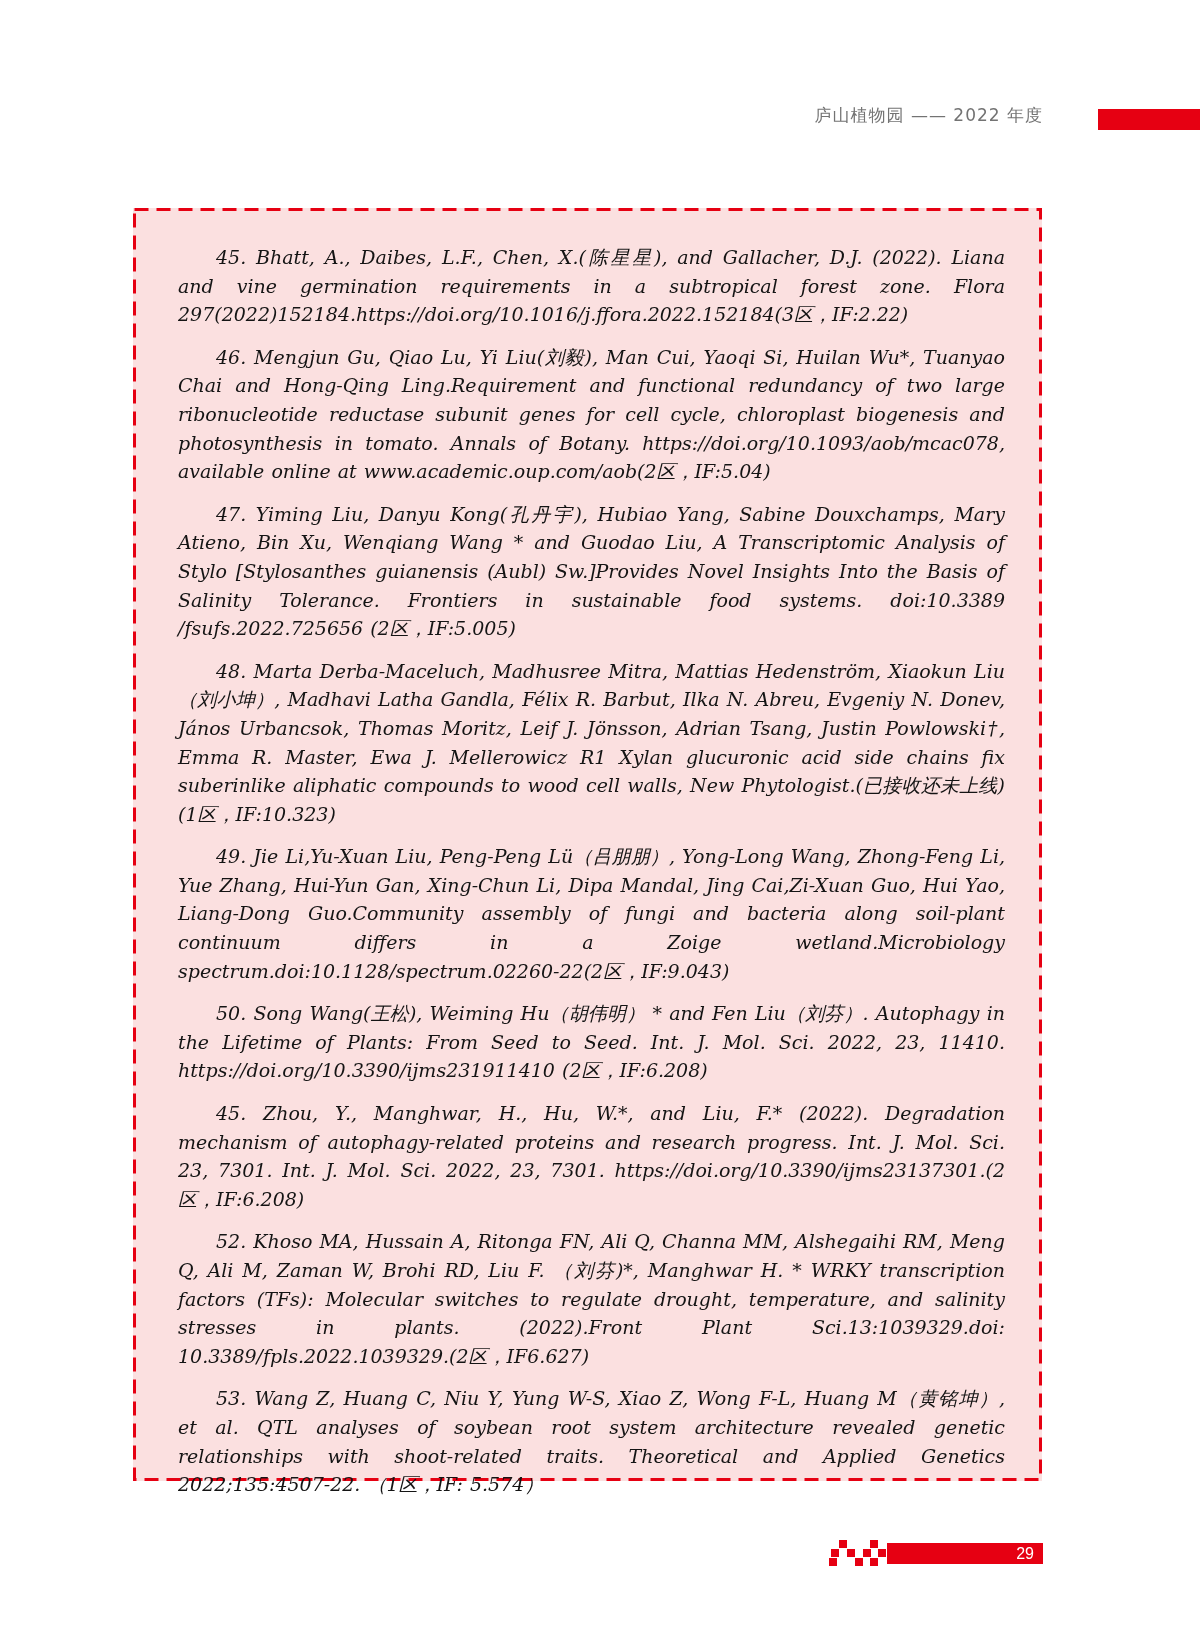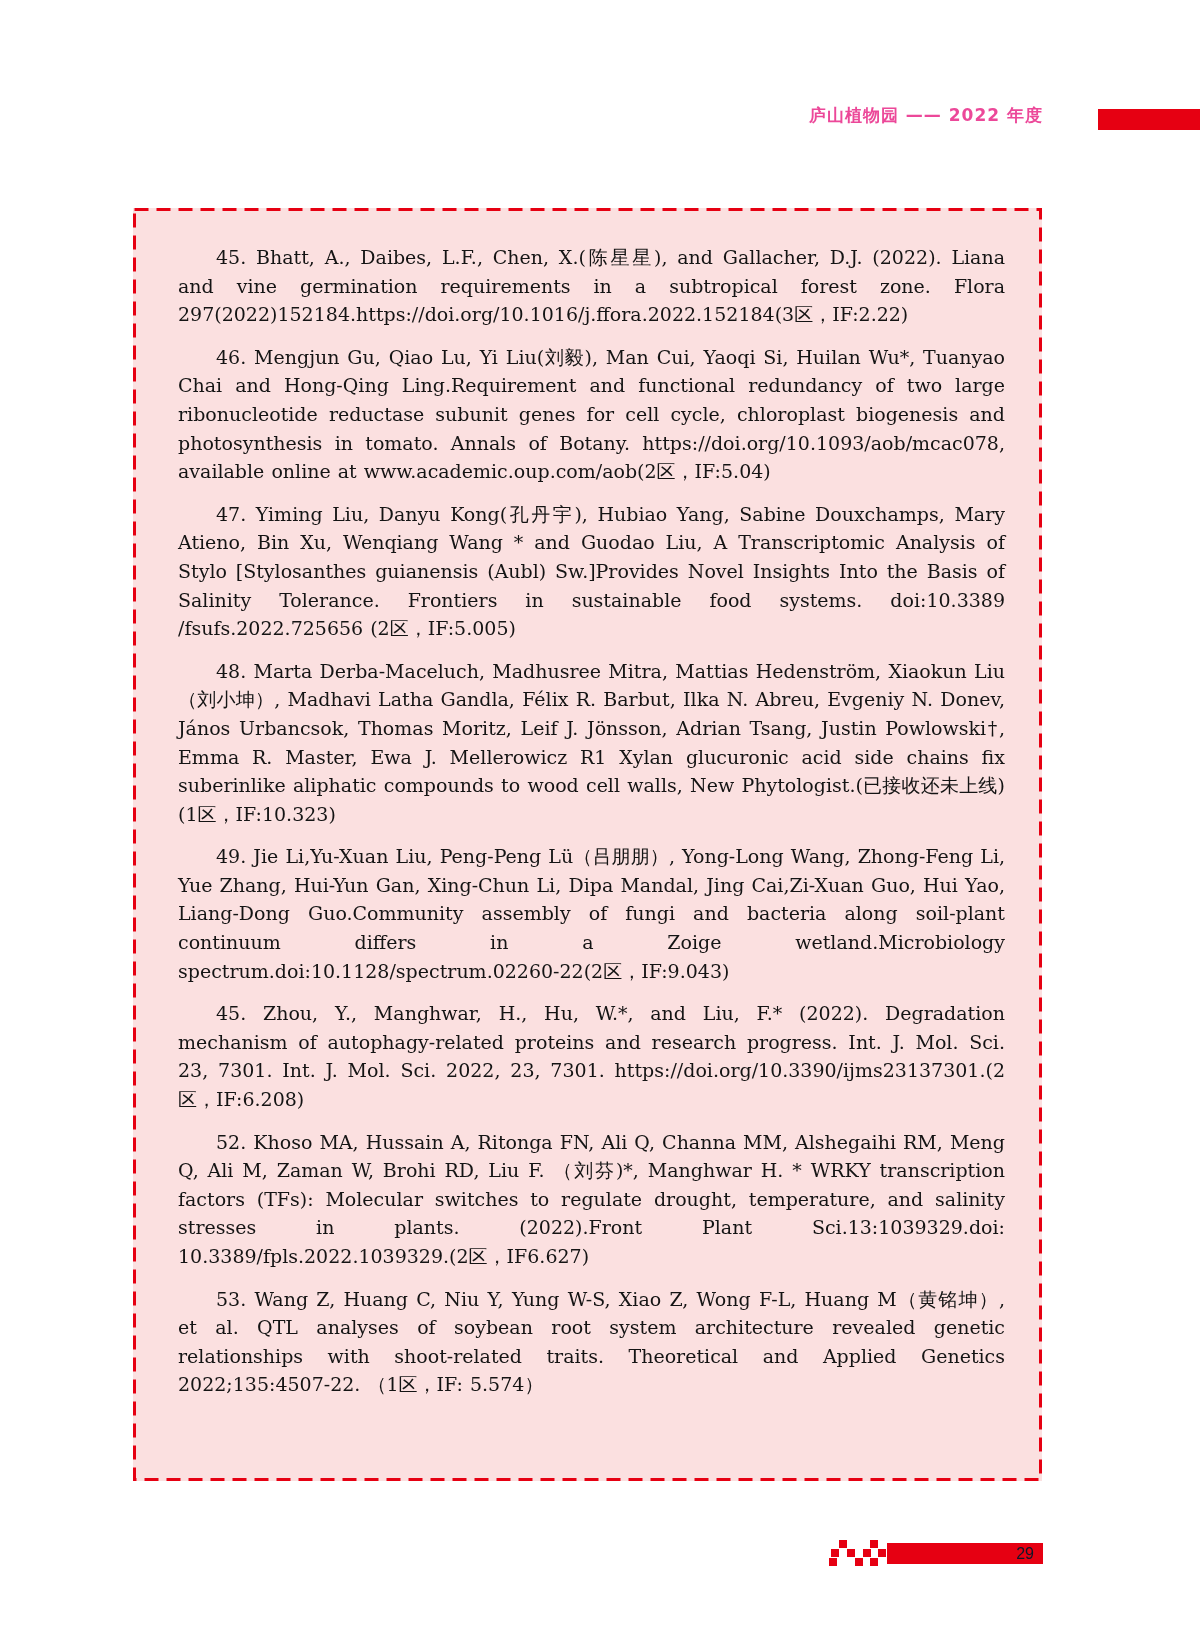--- a/index.html
+++ b/index.html
@@ -11,23 +11,23 @@
     overflow: hidden;
     font-family: "DejaVu Serif", "Liberation Serif", serif;
     color: #141414;
   }
   .header-title {
     position: absolute;
     top: 104px;
     right: 157px;
     font-family: "DejaVu Sans", "Liberation Sans", sans-serif;
     font-size: 17px;
-    font-weight: 700;
+    font-weight: 400;
     letter-spacing: 1px;
-    color: #ec4899;
+    color: #737373;
     white-space: nowrap;
   }
   .header-red-bar {
     position: absolute;
     top: 109px;
     left: 1098px;
     width: 102px;
     height: 21px;
     background: #e60012;
   }
@@ -40,20 +40,21 @@
     background: #fbe0e0;
   }
   .refs-box svg.box-border {
     position: absolute;
     left: 0; top: 0;
     pointer-events: none;
   }
   .refs-content {
     position: relative;
     padding: 35px 37px 0 45px;
+    font-style: italic;
   }
   .ref-item {
     font-size: 19px;
     line-height: 28.6px;
     text-align: justify;
     text-indent: 38px;
     margin-bottom: 14px;
     overflow-wrap: break-word;
     word-spacing: 1px;
   }
@@ -62,21 +63,21 @@
     left: 826px;
     top: 1538px;
   }
   .footer-page-bar {
     position: absolute;
     left: 887px;
     top: 1543px;
     width: 156px;
     height: 21px;
     background: #e60012;
-    color: #0f172a;
+    color: #ffffff;
     font-family: "Liberation Sans", sans-serif;
     font-size: 16px;
     line-height: 21px;
     text-align: right;
     padding-right: 9px;
   }
 </style>
 </head>
 <body>
 
@@ -87,20 +88,21 @@
   <svg class="box-border" width="909" height="1273" viewBox="0 0 909 1273">
     <rect x="1.5" y="1.5" width="906" height="1270" fill="none" stroke="#e60012" stroke-width="3" stroke-dasharray="14 8"></rect>
   </svg>
   <div class="refs-content">
 
   <p class="ref-item"><span>45. Bhatt, A., Daibes, L.F., Chen, X.(陈星星), and Gallacher, D.J. (2022). Liana and vine germination requirements in a subtropical forest zone. Flora 297(2022)152184.https://doi.org/10.1016/j.ffora.2022.152184(3区，IF:2.22)</span></p>
       <p class="ref-item"><span>46. Mengjun Gu, Qiao Lu, Yi Liu(刘毅), Man Cui, Yaoqi Si, Huilan Wu*, Tuanyao Chai and Hong-Qing Ling.Requirement and functional redundancy of two large ribonucleotide reductase subunit genes for cell cycle, chloroplast biogenesis and photosynthesis in tomato. Annals of Botany. https://doi.org/10.1093/aob/mcac078, available online at www.academic.oup.com/aob(2区，IF:5.04)</span></p>
       <p class="ref-item"><span>47. Yiming Liu, Danyu Kong(孔丹宇), Hubiao Yang, Sabine Douxchamps, Mary Atieno, Bin Xu, Wenqiang Wang * and Guodao Liu, A Transcriptomic Analysis of Stylo [Stylosanthes guianensis (Aubl) Sw.]Provides Novel Insights Into the Basis of Salinity Tolerance. Frontiers in sustainable food systems. doi:10.3389 /fsufs.2022.725656 (2区，IF:5.005)</span></p>
       <p class="ref-item"><span>48. Marta Derba-Maceluch, Madhusree Mitra, Mattias Hedenström, Xiaokun Liu（刘小坤）, Madhavi Latha Gandla, Félix R. Barbut, Ilka N. Abreu, Evgeniy N. Donev, János Urbancsok, Thomas Moritz, Leif J. Jönsson, Adrian Tsang, Justin Powlowski†, Emma R. Master, Ewa J. Mellerowicz R1 Xylan glucuronic acid side chains fix suberinlike aliphatic compounds to wood cell walls, New Phytologist.(已接收还未上线)(1区，IF:10.323)</span></p>
       <p class="ref-item"><span>49. Jie Li,Yu-Xuan Liu, Peng-Peng Lü（吕朋朋）, Yong-Long Wang, Zhong-Feng Li, Yue Zhang, Hui-Yun Gan, Xing-Chun Li,  Dipa Mandal, Jing Cai,Zi-Xuan Guo, Hui Yao, Liang-Dong Guo.Community assembly of fungi and bacteria along soil-plant continuum differs in a Zoige wetland.Microbiology spectrum.doi:10.1128/spectrum.02260-22(2区，IF:9.043)</span></p>
+      <p class="ref-item"><span>50. Song Wang(王松), Weiming Hu（胡伟明） * and Fen Liu（刘芬）. Autophagy in the Lifetime of Plants: From Seed to Seed. Int. J. Mol. Sci. 2022, 23, 11410. https://doi.org/10.3390/ijms231911410 (2区，IF:6.208)</span></p>
       <p class="ref-item"><span>45. Zhou, Y., Manghwar, H., Hu, W.*, and Liu, F.* (2022). Degradation mechanism of autophagy-related proteins and research progress. Int. J. Mol. Sci. 23, 7301. Int. J. Mol. Sci. 2022, 23, 7301. https://doi.org/10.3390/ijms23137301.(2区，IF:6.208)</span></p>
       <p class="ref-item"><span>52. Khoso MA, Hussain A, Ritonga FN, Ali Q, Channa MM, Alshegaihi RM, Meng Q, Ali M, Zaman W, Brohi RD, Liu F. （刘芬)*, Manghwar H. * WRKY transcription factors (TFs): Molecular switches to regulate drought, temperature, and salinity stresses in plants. (2022).Front Plant Sci.13:1039329.doi: 10.3389/fpls.2022.1039329.(2区，IF6.627)</span></p>
       <p class="ref-item"><span>53. Wang Z, Huang C, Niu Y, Yung W-S, Xiao Z, Wong F-L, Huang M（黄铭坤）, et al. QTL analyses of soybean root system architecture revealed genetic relationships with shoot-related traits. Theoretical and Applied Genetics 2022;135:4507-22. （1区，IF: 5.574）</span></p>
     </div>
 </div>
 
 <svg class="footer-deco" width="70" height="30" viewBox="0 0 70 30">
   <g fill="#e60012">
     <rect x="13" y="2" width="8" height="8"></rect>
     <rect x="44" y="2" width="8" height="8"></rect>

